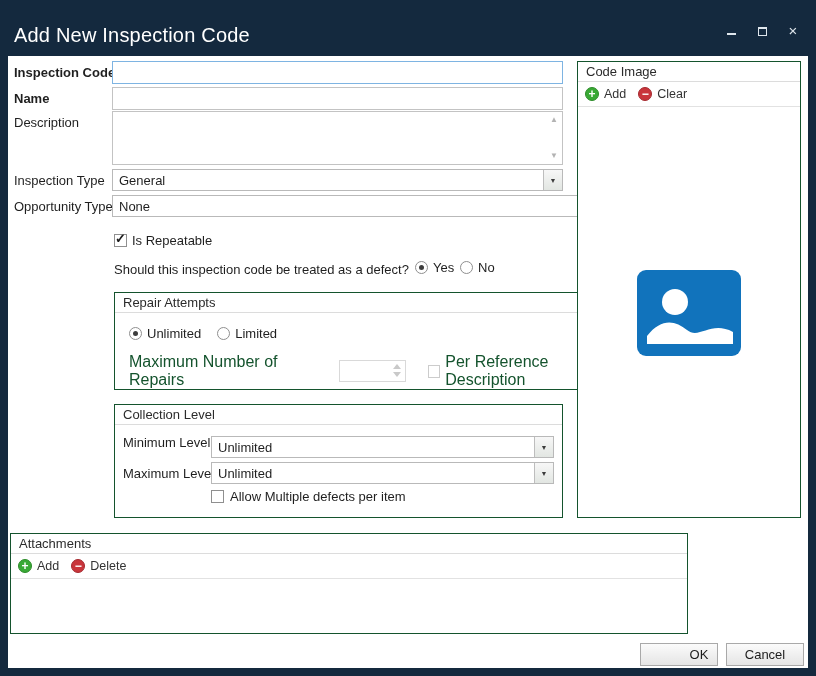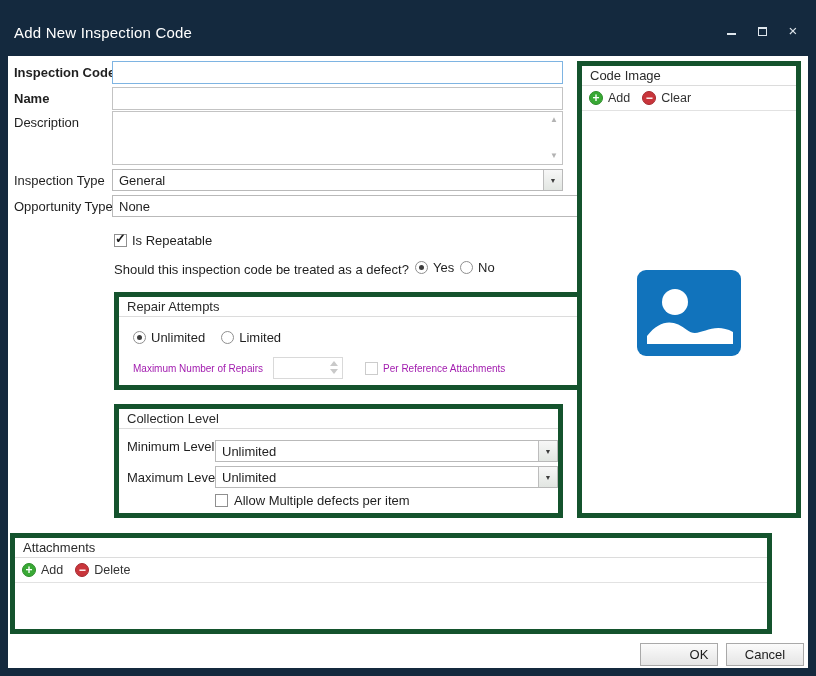--- a/index.html
+++ b/index.html
@@ -5,21 +5,21 @@
   * { margin:0; padding:0; box-sizing:border-box; }
   html,body { background:#222; }
   .window {
     position:relative; width:816px; height:676px;
     background:#14293E;
     font-family:"Liberation Sans", sans-serif;
     overflow:hidden;
   }
   
   .titlebar { position:absolute; left:0; top:0; width:100%; height:56px; color:#fff; }
-  .title { position:absolute; left:14px; top:24px; font-size:15px; letter-spacing:.2px; }
+  .title { position:absolute; left:14px; top:24px; font-size:20px; letter-spacing:.2px; }
   .win-controls { position:absolute; right:16px; top:24px; display:flex; gap:17px; align-items:center; color:#dfe6ec; }
   .win-btn { width:14px; height:14px; display:flex; align-items:center; justify-content:center; cursor:pointer; }
   .glyph-min { width:9px; height:2px; background:currentColor; margin-top:6px; }
   .glyph-max { width:9px; height:9px; border:1px solid currentColor; border-top-width:2px; }
   .win-btn.close { font-size:15px; line-height:14px; }
   
   .content { position:absolute; left:8px; top:56px; width:800px; height:612px; background:#fff; }
   .lbl { position:absolute; font-size:13px; color:#1f1f1f; white-space:nowrap; }
   .bold { font-weight:bold; }
   .tb {
@@ -53,29 +53,29 @@
   .cb .check { position:absolute; left:0px; top:-4px; font-size:13px; font-weight:bold; color:#1c1c1c; }
   .cb.disabled { border-color:#cccccc; }
   .radio { display:inline-block; width:13px; height:13px; border:1px solid #8f8f8f; border-radius:50%; background:#fff; position:relative; vertical-align:middle; }
   .radio .dot { position:absolute; left:3px; top:3px; width:5px; height:5px; border-radius:50%; background:#3d3d3d; }
   .opt { display:flex; align-items:center; gap:5px; font-size:13px; color:#1f1f1f; }
   #row-repeatable { position:absolute; left:106px; top:177px; }
   #question-text  { left:106px; top:206px;text-align:right; }
   #radio-yes { position:absolute; left:407px; top:204px; }
   #radio-no  { position:absolute; left:452px; top:204px; }
   
-  .panel { position:absolute; border:5px solid #14532d; background:#fff; }
+  .panel { position:absolute; border:1px solid #14532d; background:#fff; }
   .panel-header { height:20px; line-height:19px; padding:0 8px; font-size:13px; color:#2b2b2b; border-bottom:1px solid #dcdcdc; }
   #panel-repair     { left:106px; top:236px; width:512px; height:98px; }
   #panel-collection { left:106px; top:348px; width:449px; height:114px; }
   #panel-code-image { left:569px; top:5px;  width:224px; height:457px; }
-  #panel-attachments{ left:2px;  top:477px; width:762px; height:101px; }
+  #panel-attachments{ left:2px;  top:477px; width:678px; height:101px; }
   #repair-radio-row { position:absolute; left:14px; top:33px; display:flex; gap:16px; }
   #repair-disabled-row { position:absolute; left:14px; top:60px; display:flex; align-items:center; }
-  .disabled-text { color:#a21caf; font-size:10px; }
+  .disabled-text { color:#14532d; font-size:16px; }
   .spinner { position:relative; margin-left:10px; width:70px; height:22px; border:1px solid #d9d9d9; background:#fff; }
   .spin-btns { position:absolute; right:4px; top:3px; display:flex; flex-direction:column; gap:3px; }
   .tri-up { width:0; height:0; border-left:4px solid transparent; border-right:4px solid transparent; border-bottom:5px solid #c9c9c9; }
   .tri-down { width:0; height:0; border-left:4px solid transparent; border-right:4px solid transparent; border-top:5px solid #c9c9c9; }
   #per-ref { margin-left:22px; display:flex; align-items:center; gap:5px; }
   #row-min { position:absolute; left:8px; top:30px; }
   #row-max { position:absolute; left:8px; top:61px; }
   #combo-min { left:96px; top:31px; width:343px; }
   #combo-max { left:96px; top:57px; width:343px; }
   .panel-lbl { font-size:13px; color:#1f1f1f; }
@@ -183,21 +183,21 @@
         <span class="disabled-text">Maximum Number of Repairs</span>
         <div class="spinner">
           <span class="disabled-text"></span>
           <span class="spin-btns">
             <span class="tri-up"></span>
             <span class="tri-down"></span>
           </span>
         </div>
         <div id="per-ref">
           <span class="cb disabled"></span>
-          <span class="disabled-text">Per Reference Attachments</span>
+          <span class="disabled-text">Per Reference Description</span>
         </div>
       </div>
     </div>
 
     <div class="panel" id="panel-collection">
       <div class="panel-header">Collection Level</div>
       <span class="panel-lbl" id="row-min">Minimum Level</span>
       <div class="combo" id="combo-min">
         <span class="combo-val">Unlimited</span>
         <div class="combo-btn">

